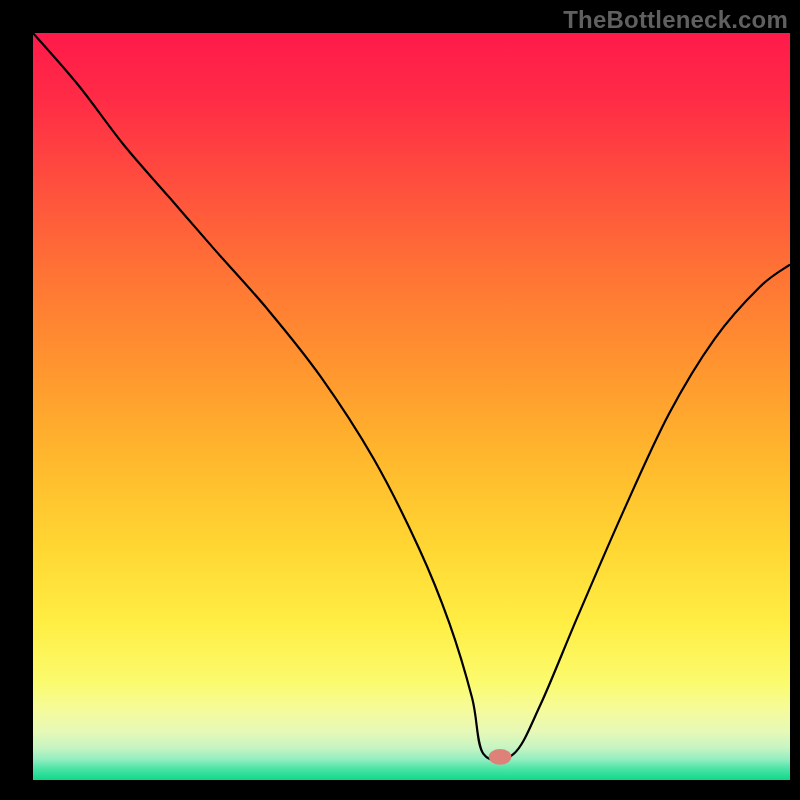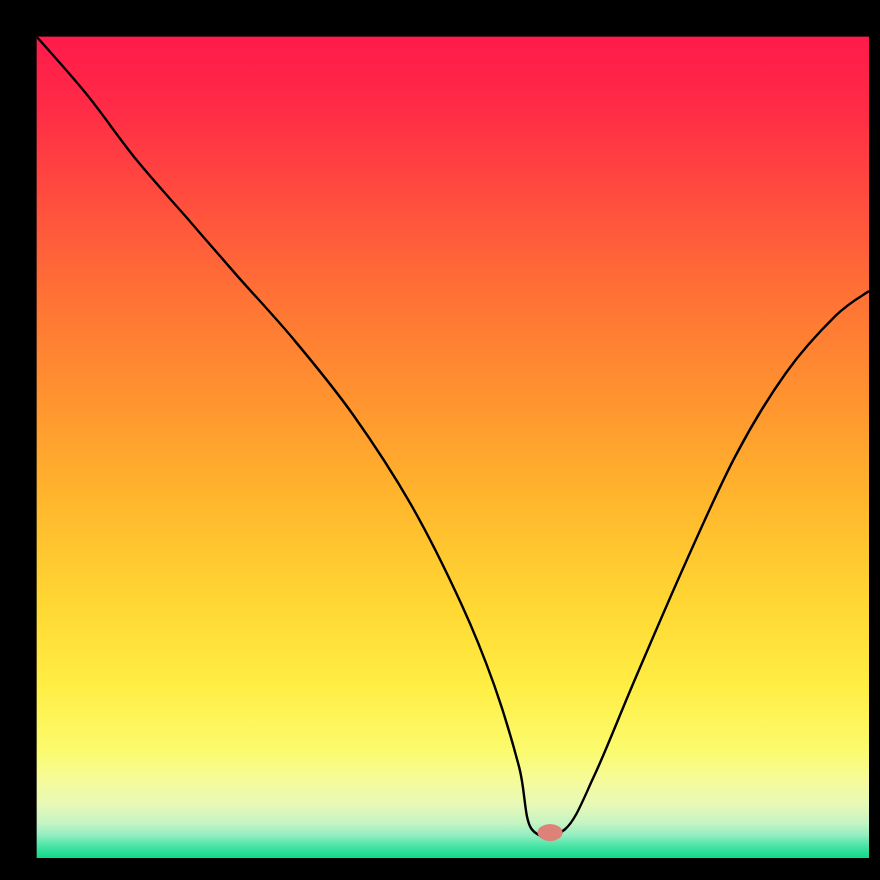--- a/index.html
+++ b/index.html
@@ -38,20 +38,21 @@
   }
   .marker-ellipse {
     fill: #de8179;
   }
 </style>
 </head>
 <body>
 
 <div class="frame">
 
+  <div class="watermark">TheBottleneck.com</div>
 
   <div class="plot">
     <svg id="plot-svg" viewBox="0 0 757 747" preserveAspectRatio="none">
       <defs>
         <linearGradient id="bg-grad" x1="0" y1="0" x2="0" y2="1">
             <stop offset="0%" stop-color="#ff1a4b"></stop>
             <stop offset="9%" stop-color="#ff2c46"></stop>
             <stop offset="20%" stop-color="#ff4e3e"></stop>
             <stop offset="32%" stop-color="#ff7335"></stop>
             <stop offset="45%" stop-color="#ff962f"></stop>

